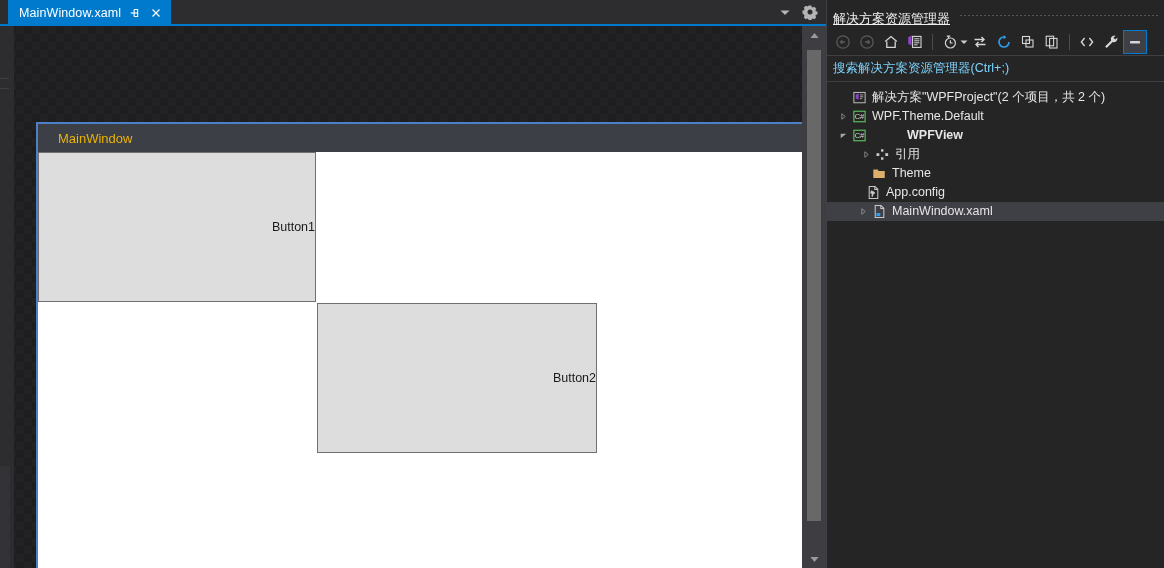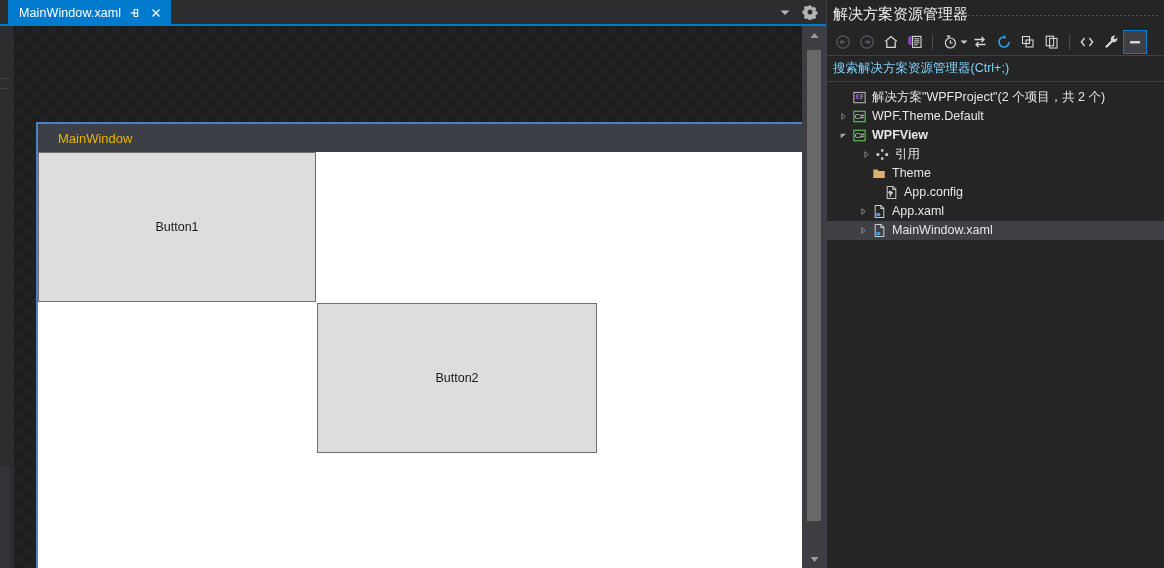--- a/index.html
+++ b/index.html
@@ -67,21 +67,21 @@
     background: #ffffff;
   }
   #design-titlebar {
     height: 28px; background: #3c3f45; color: #eab308;
     display: flex; align-items: center; padding-left: 20px;
     font-size: 13px;
   }
   #design-canvas { position: relative; height: 418px; background: #ffffff; }
   .design-button {
     position: absolute; background: #dddddd; border: 1px solid #707070;
-    display: flex; align-items: center; justify-content: center;
+    display: flex; align-items: center; justify-content: flex-end;
     color: #1a1a1a; font-size: 12.5px;
     font-family: "Liberation Sans", sans-serif;
   }
   #design-button-1 { left: 0px;   top: 0px;   width: 278px; height: 150px; }
   #design-button-2 { left: 279px; top: 151px; width: 280px; height: 150px; }
 
   
   #designer-vscroll {
     position: absolute; left: 802px; top: 26px; width: 24px; height: 542px;
     background: #3e3e42;
@@ -96,23 +96,24 @@
     position: absolute; left: 5px; top: 24px; width: 14px; height: 471px;
     background: #686868;
   }
 
   
   #solution-pane {
     position: absolute; left: 826px; top: 0; width: 338px; height: 568px;
     background: #252526; border-left: 1px solid #3f3f46;
   }
   #se-header {
-    height: 28px; display: flex; align-items: center;
-    padding-left: 6px; color: #f1f1f1; font-size: 15px;
+    height: 28px; display: flex; align-items: flex-end;
+    padding-left: 6px; color: #f1f1f1; font-size: 13px;
     position: relative;
+    text-decoration: underline;
   }
   #se-header-dots {
     position: absolute; left: 132px; right: 6px; top: 14px; height: 2px;
     background-image: radial-gradient(#555558 45%, transparent 46%);
     background-size: 4px 4px; background-repeat: repeat-x;
   }
   #se-toolbar {
     height: 28px; display: flex; align-items: center; gap: 0px;
     padding-left: 4px; border-bottom: 1px solid #3f3f46;
   }
@@ -131,21 +132,21 @@
   }
 
   #se-tree { padding-top: 6px; font-size: 12.5px; color: #e6e6e6; }
   .tree-row {
     height: 19px; display: flex; align-items: center; white-space: nowrap;
   }
   .tree-row.selected { background: #3f3f46; }
   .tw-expander { width: 16px; display: flex; align-items: center; justify-content: center; flex: 0 0 16px; }
   .tw-icon { width: 17px; display: flex; align-items: center; justify-content: center; flex: 0 0 17px; margin-right: 4px; }
   .tw-label { line-height: 19px; }
-  .tw-label.bold { font-weight: bold; }
+  .tw-label.bold { font-weight: bold; margin-left: 35px; }
 
   #watermark {
     position: absolute; right: 10px; bottom: 10px;
     color: #b9b9b9; font-size: 14px; letter-spacing: .2px;
   }
 </style>
 </head>
 <body>
 
 <div id="root">
@@ -373,45 +374,30 @@
         </div>
         <div class="tree-row" style="padding-left: 28px;">
           <span class="tw-expander"></span>
           <span class="tw-icon">
             <svg viewBox="0 0 16 16" width="15" height="15">
               <path d="M1.4 3.8h4.6l1.2 1.6h6.4v7.4H1.4z" fill="#dcb06a"></path>
             </svg>
           </span>
           <span class="tw-label">Theme</span>
         </div>
-        <div class="tree-row" style="padding-left: 40px;">
+        <div class="tree-row" style="padding-left: 22px;">
           <span class="tw-expander"></span>
           <span class="tw-icon">
             <svg viewBox="0 0 16 16" width="15" height="15">
               <path d="M3.4 1.6h6.2l3 3v9.8H3.4z" fill="none" stroke="#c9c9c9" stroke-width="1.1"></path>
               <path d="M9.4 1.6v3.2h3.2" fill="none" stroke="#c9c9c9" stroke-width="1.1"></path>
               <path d="M7.4 6.6a1.6 1.6 0 1 0-1.1 2.8l-.6 2.8 1.6.4.6-2.8a1.6 1.6 0 0 0 1.4-2.4z" fill="#c9c9c9"></path>
             </svg>
           </span>
           <span class="tw-label">App.config</span>
-        </div>
-        <div class="tree-row" style="padding-left: 28px;">
-          <span class="tw-expander">
-            <svg viewBox="0 0 16 16" width="9" height="9">
-              <path d="M5 3 L11 8 L5 13 Z" fill="none" stroke="#a6a6a6" stroke-width="1.3"></path>
-            </svg>
-          </span>
-          <span class="tw-icon">
-            <svg viewBox="0 0 16 16" width="15" height="15">
-              <path d="M3.4 1.6h6.2l3 3v9.8H3.4z" fill="none" stroke="#c9c9c9" stroke-width="1.1"></path>
-              <path d="M9.4 1.6v3.2h3.2" fill="none" stroke="#c9c9c9" stroke-width="1.1"></path>
-              <rect x="4.6" y="9.6" width="4.2" height="3.4" fill="#2f9ce8"></rect>
-            </svg>
-          </span>
-          <span class="tw-label">App.xaml</span>
         </div>
         <div class="tree-row selected" style="padding-left: 28px;">
           <span class="tw-expander">
             <svg viewBox="0 0 16 16" width="9" height="9">
               <path d="M5 3 L11 8 L5 13 Z" fill="none" stroke="#a6a6a6" stroke-width="1.3"></path>
             </svg>
           </span>
           <span class="tw-icon">
             <svg viewBox="0 0 16 16" width="15" height="15">
               <path d="M3.4 1.6h6.2l3 3v9.8H3.4z" fill="none" stroke="#c9c9c9" stroke-width="1.1"></path>

